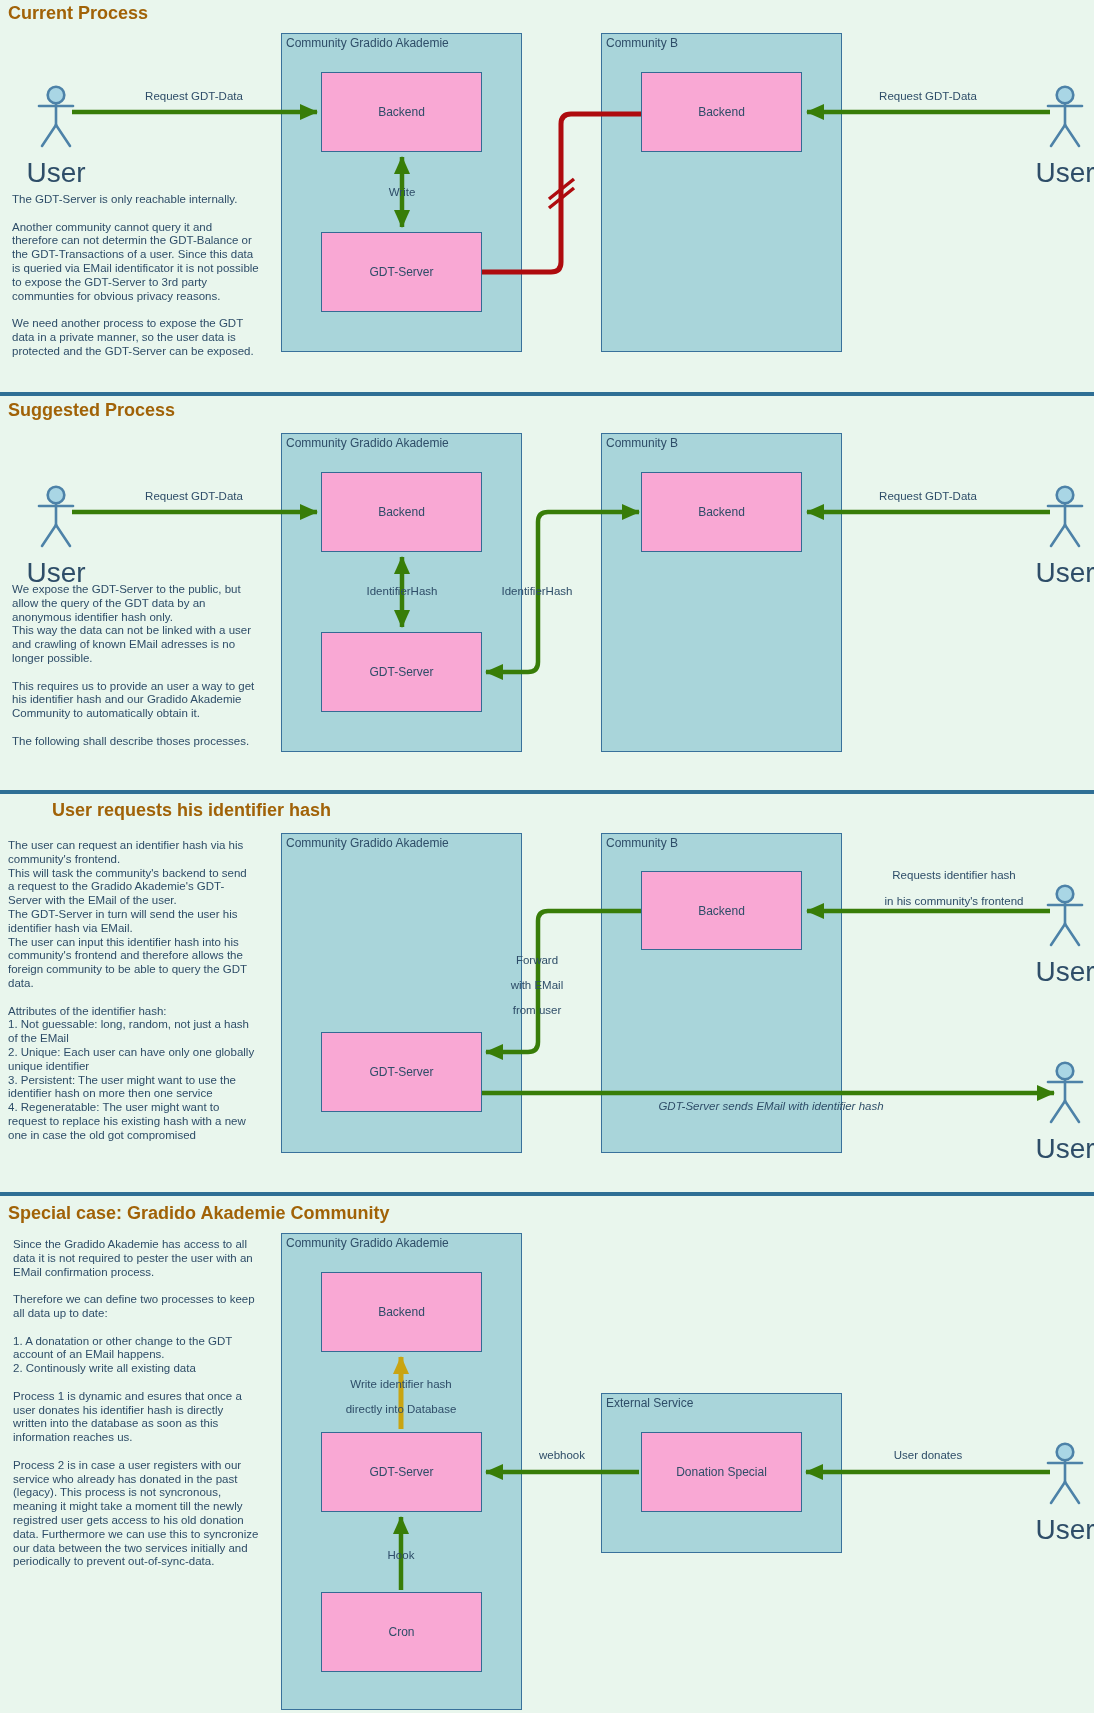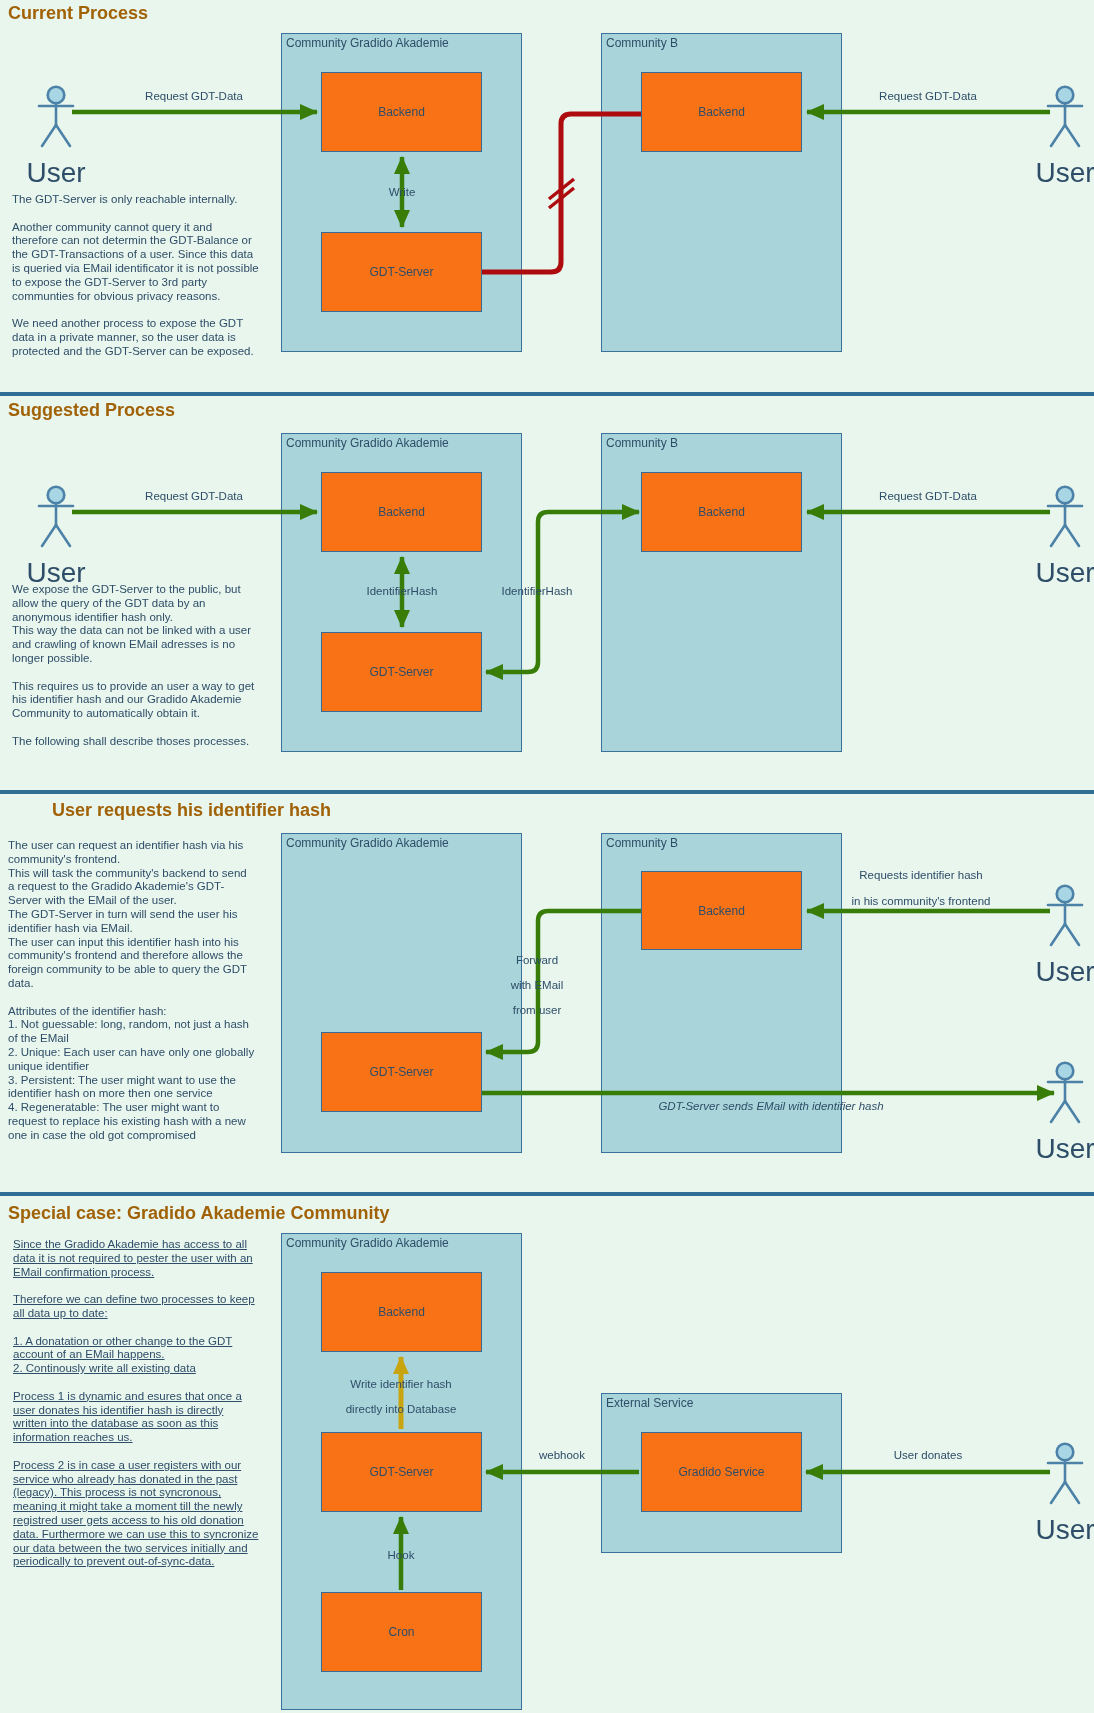--- a/index.html
+++ b/index.html
@@ -7,21 +7,21 @@
     position:relative; width:1094px; height:1713px;
     background:#e9f6ed; overflow:hidden;
     font-family:"Liberation Sans","DejaVu Sans",sans-serif;
     color:#2e4d68;
   }
   .community {
     position:absolute; background:#a9d5da; border:1px solid #39719b;
     box-sizing:border-box; z-index:1;
   }
   .node {
-    position:absolute; background:#f97316; border:1px solid #356b94;
+    position:absolute; background:#f9a8d4; border:1px solid #356b94;
     box-sizing:border-box; display:flex; align-items:center; justify-content:center;
     font-size:12px; color:#2e4d68; z-index:2; text-align:center;
   }
   .community-label {
     position:absolute; font-size:12px; color:#2e4d68; z-index:3; white-space:nowrap;
   }
   .sec-title {
     position:absolute; font-size:18px; font-weight:bold; color:#a16207; z-index:4; white-space:nowrap;
   }
   .desc {
@@ -114,21 +114,21 @@
   <div class="sec-title" style="left:8px; top:800px;margin-left:44px;">User requests his identifier hash</div>
 
   <div class="community" style="left:281px; top:833px; width:241px; height:320px;"></div>
   <div class="community-label" style="left:286px; top:836px;">Community Gradido Akademie</div>
   <div class="node" style="left:321px; top:1032px; width:161px; height:80px;">GDT-Server</div>
 
   <div class="community" style="left:601px; top:833px; width:241px; height:320px;"></div>
   <div class="community-label" style="left:606px; top:836px;">Community B</div>
   <div class="node" style="left:641px; top:871px; width:161px; height:79px;">Backend</div>
 
-  <div class="lbl multi26" style="left:801px; top:862px; width:240px;">Requests identifier hash
+  <div class="lbl multi26" style="left:834px; top:862px; width:240px;">Requests identifier hash
 in his community's frontend</div>
   <div class="lbl multi" style="left:477px; top:948px; width:120px;">Forward
 with EMail
 from user</div>
   <div class="lbl" style="left:621px; top:1100px; width:300px;font-style:italic;">GDT-Server sends EMail with identifier hash</div>
 
   <div class="user-label" style="left:1020px; top:956px;">User</div>
   <div class="user-label" style="left:1020px; top:1133px;">User</div>
 
   <div class="desc" style="left:8px; top:839px;">The user can request an identifier hash via his
@@ -159,31 +159,31 @@
   <div class="sec-title" style="left:8px; top:1203px;">Special case: Gradido Akademie Community</div>
 
   <div class="community" style="left:281px; top:1233px; width:241px; height:477px;"></div>
   <div class="community-label" style="left:286px; top:1236px;">Community Gradido Akademie</div>
   <div class="node" style="left:321px; top:1272px; width:161px; height:80px;">Backend</div>
   <div class="node" style="left:321px; top:1432px; width:161px; height:80px;">GDT-Server</div>
   <div class="node" style="left:321px; top:1592px; width:161px; height:80px;">Cron</div>
 
   <div class="community" style="left:601px; top:1393px; width:241px; height:160px;"></div>
   <div class="community-label" style="left:606px; top:1396px;">External Service</div>
-  <div class="node" style="left:641px; top:1432px; width:161px; height:80px;">Gradido Service</div>
+  <div class="node" style="left:641px; top:1432px; width:161px; height:80px;">Donation Special</div>
 
   <div class="lbl multi" style="left:301px; top:1372px; width:200px;">Write identifier hash
 directly into Database</div>
   <div class="lbl" style="left:351px; top:1549px; width:100px;">Hook</div>
   <div class="lbl" style="left:512px; top:1449px; width:100px;">webhook</div>
   <div class="lbl" style="left:828px; top:1449px; width:200px;">User donates</div>
 
   <div class="user-label" style="left:1020px; top:1514px;">User</div>
 
-  <div class="desc" style="left:13px; top:1238px;text-decoration:underline;">Since the Gradido Akademie has access to all
+  <div class="desc" style="left:13px; top:1238px;">Since the Gradido Akademie has access to all
 data it is not required to pester the user with an
 EMail confirmation process.
 
 Therefore we can define two processes to keep
 all data up to date:
 
 1. A donatation or other change to the GDT
 account of an EMail happens.
 2. Continously write all existing data
 

